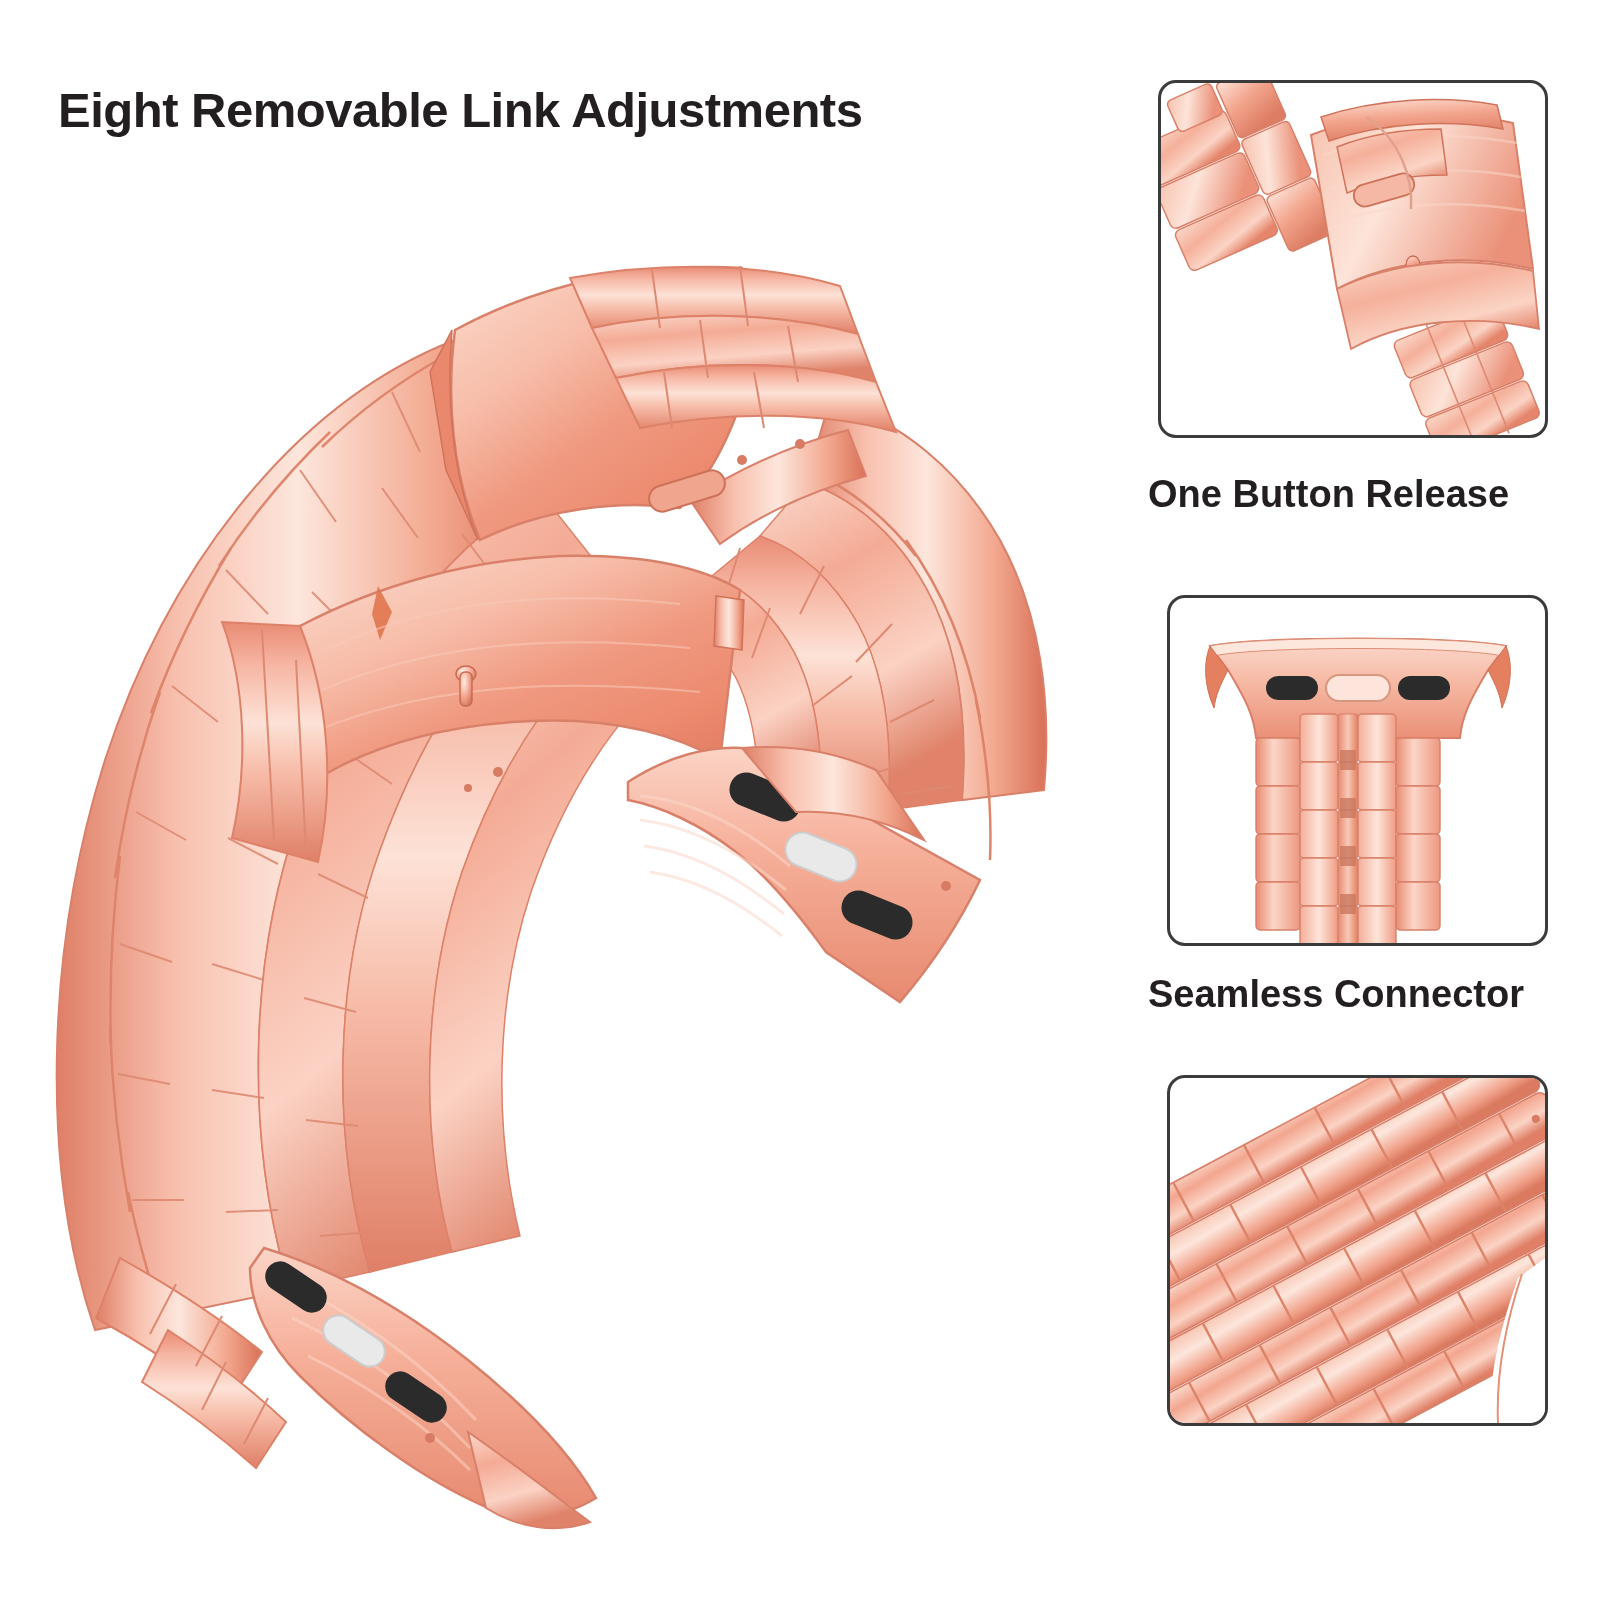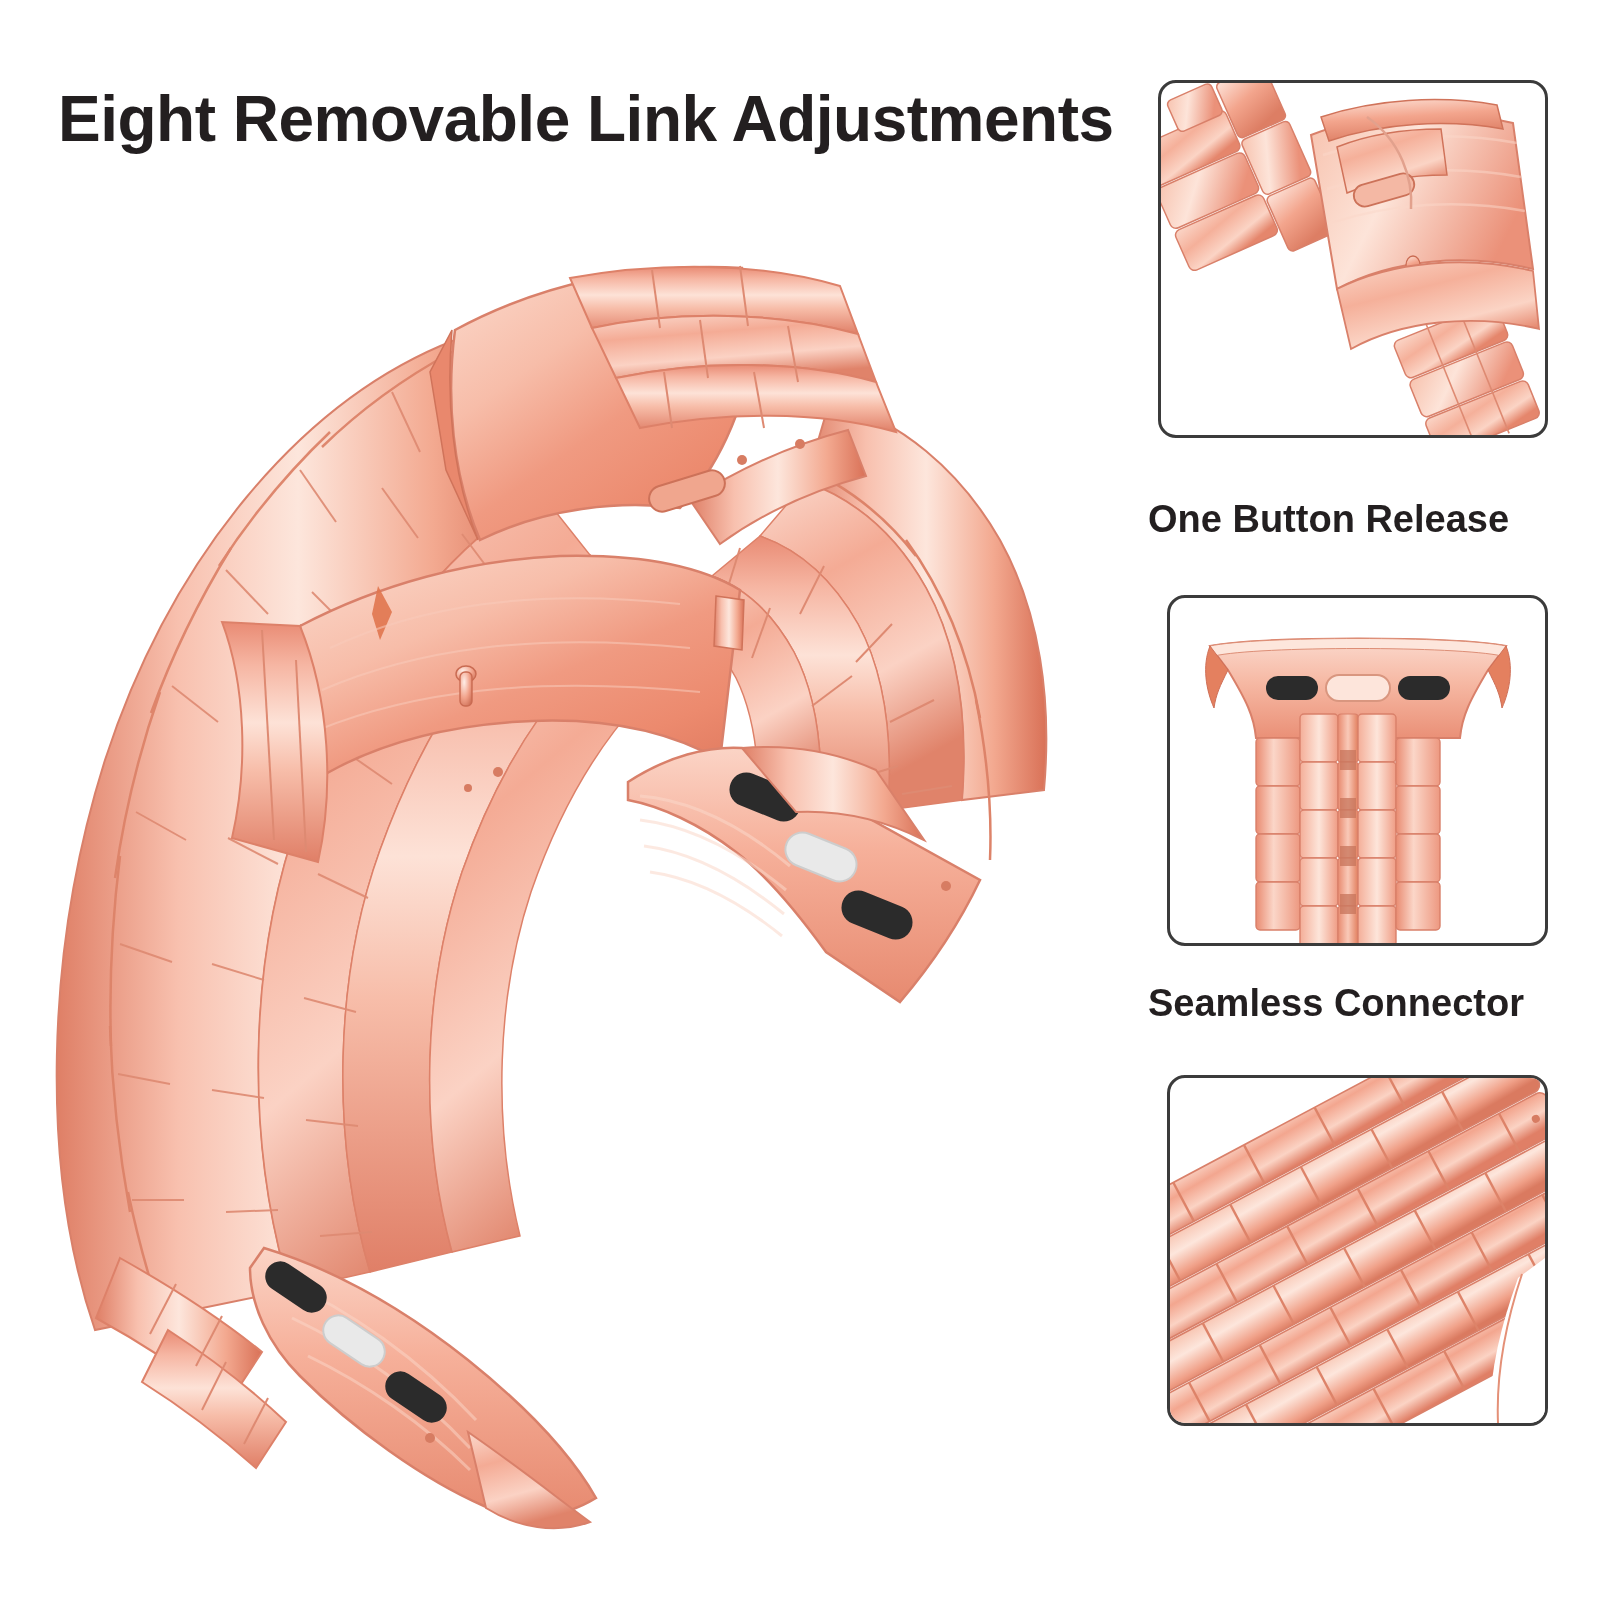--- a/index.html
+++ b/index.html
@@ -16,21 +16,21 @@
     height: 1600px;
     background: #ffffff;
     overflow: hidden;
   }
 
   
   #headline {
     position: absolute;
     left: 58px;
     top: 82px;
-    font-size: 64px;
+    font-size: 49px;
     font-weight: bold;
     letter-spacing: -0.5px;
     color: #231f20;
     white-space: nowrap;
     font-family: "Liberation Sans", sans-serif;
   }
 
   
   .feature-panel {
     position: absolute;
@@ -43,23 +43,23 @@
     position: absolute;
     font-size: 38px;
     font-weight: bold;
     color: #231f20;
     line-height: 1.18;
     font-family: "Liberation Sans", sans-serif;
     white-space: pre-line;
   }
 
   #panel-1 { left: 1158px; top: 80px;  width: 384px; height: 352px; }
-  #cap-1   { left: 1148px; top: 472px; margin-top: 25px; }
+  #cap-1   { left: 1148px; top: 472px; }
   #panel-2 { left: 1167px; top: 595px; width: 375px; height: 345px; }
-  #cap-2   { left: 1148px; top: 972px; margin-top: 9px; }
+  #cap-2   { left: 1148px; top: 972px; }
   #panel-3 { left: 1167px; top: 1075px; width: 375px; height: 345px; }
   #cap-3   { left: 1148px; top: 1448px; }
 
   
   .art { position: absolute; left: 0; top: 0; }
   svg { display: block; }
 </style>
 </head>
 <body>
 

